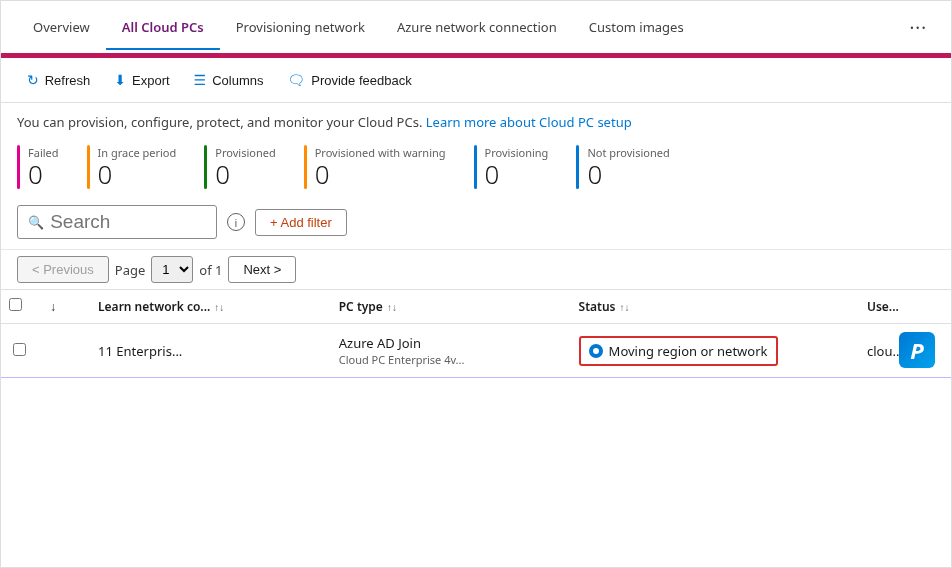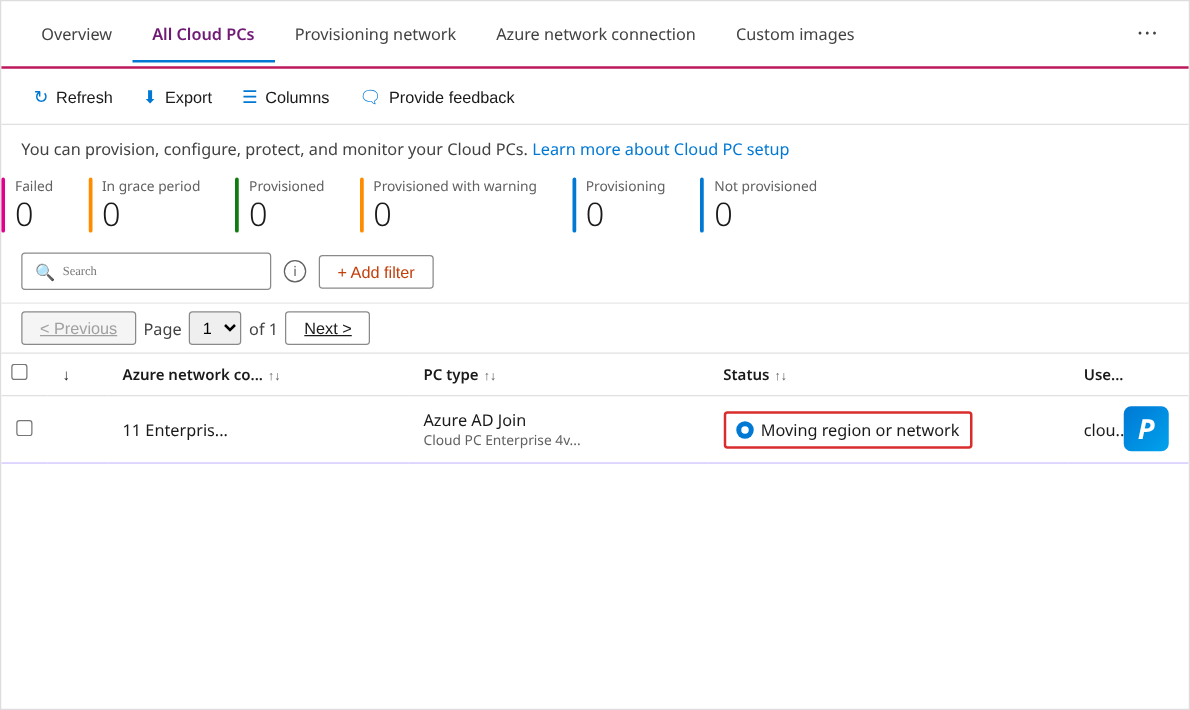--- a/index.html
+++ b/index.html
@@ -11,21 +11,21 @@
       width: 952px;
       height: 568px;
       overflow: hidden;
       border: 1px solid #ddd;
     }
 
     
     .nav-tabs {
       display: flex;
       align-items: center;
-      border-bottom: 2px solid #be185d;
+      border-bottom: 5px solid #be185d;
       padding: 0 16px;
       gap: 0;
     }
     .nav-tab {
       padding: 14px 16px 12px;
       cursor: pointer;
       font-size: 13px;
       color: #424242;
       border-bottom: 2px solid transparent;
       white-space: nowrap;
@@ -77,21 +77,21 @@
     }
     .info-bar a {
       color: #0078d4;
       text-decoration: none;
     }
 
     
     .status-counts {
       display: flex;
       align-items: flex-end;
-      padding: 8px 0 12px;
+      padding: 8px 16px 12px;
       gap: 28px;
     }
     .status-item {
       display: flex;
       align-items: stretch;
       gap: 8px;
       cursor: pointer;
     }
     .status-bar {
       width: 3px;
@@ -115,24 +115,23 @@
       border: 1px solid #8a8a8a;
       border-radius: 3px;
       padding: 5px 10px;
       width: 200px;
       gap: 6px;
       background: #fff;
     }
     .search-box input {
       border: none;
       outline: none;
-      font-size: 10px;
+      font-size: 19px;
       width: 100%;
       color: #616161;
-      font-family: Liberation Serif, serif;
     }
     .search-icon { color: #616161; font-size: 13px; }
     .info-icon {
       width: 18px; height: 18px;
       border-radius: 50%;
       border: 1px solid #616161;
       display: flex; align-items: center; justify-content: center;
       font-size: 11px;
       color: #616161;
       cursor: pointer;
@@ -166,21 +165,20 @@
       gap: 6px;
     }
     .page-btn {
       padding: 5px 14px;
       border: 1px solid #8a8a8a;
       border-radius: 3px;
       background: #fff;
       cursor: pointer;
       font-size: 13px;
       color: #1a1a1a;
-      text-decoration: underline;
     }
     .page-btn:disabled { color: #a0a0a0; cursor: default; background: #f5f5f5; }
     .page-num-select {
       border: 1px solid #8a8a8a;
       border-radius: 3px;
       padding: 4px 6px;
       font-size: 13px;
       cursor: pointer;
     }
 
@@ -372,21 +370,21 @@
           <th class="th-checkbox">
             <input type="checkbox" style="">
           </th>
           <th>
             <div class="th-sort">
               <span>↓</span>
             </div>
           </th>
           <th>
             <div class="th-sort">
-              <span>Azure network co...</span>
+              <span>Learn network co...</span>
               <span class="sort-arrows">↑↓</span>
             </div>
           </th>
           <th>
             <div class="th-sort">
               <span>PC type</span>
               <span class="sort-arrows">↑↓</span>
             </div>
           </th>
           <th>

